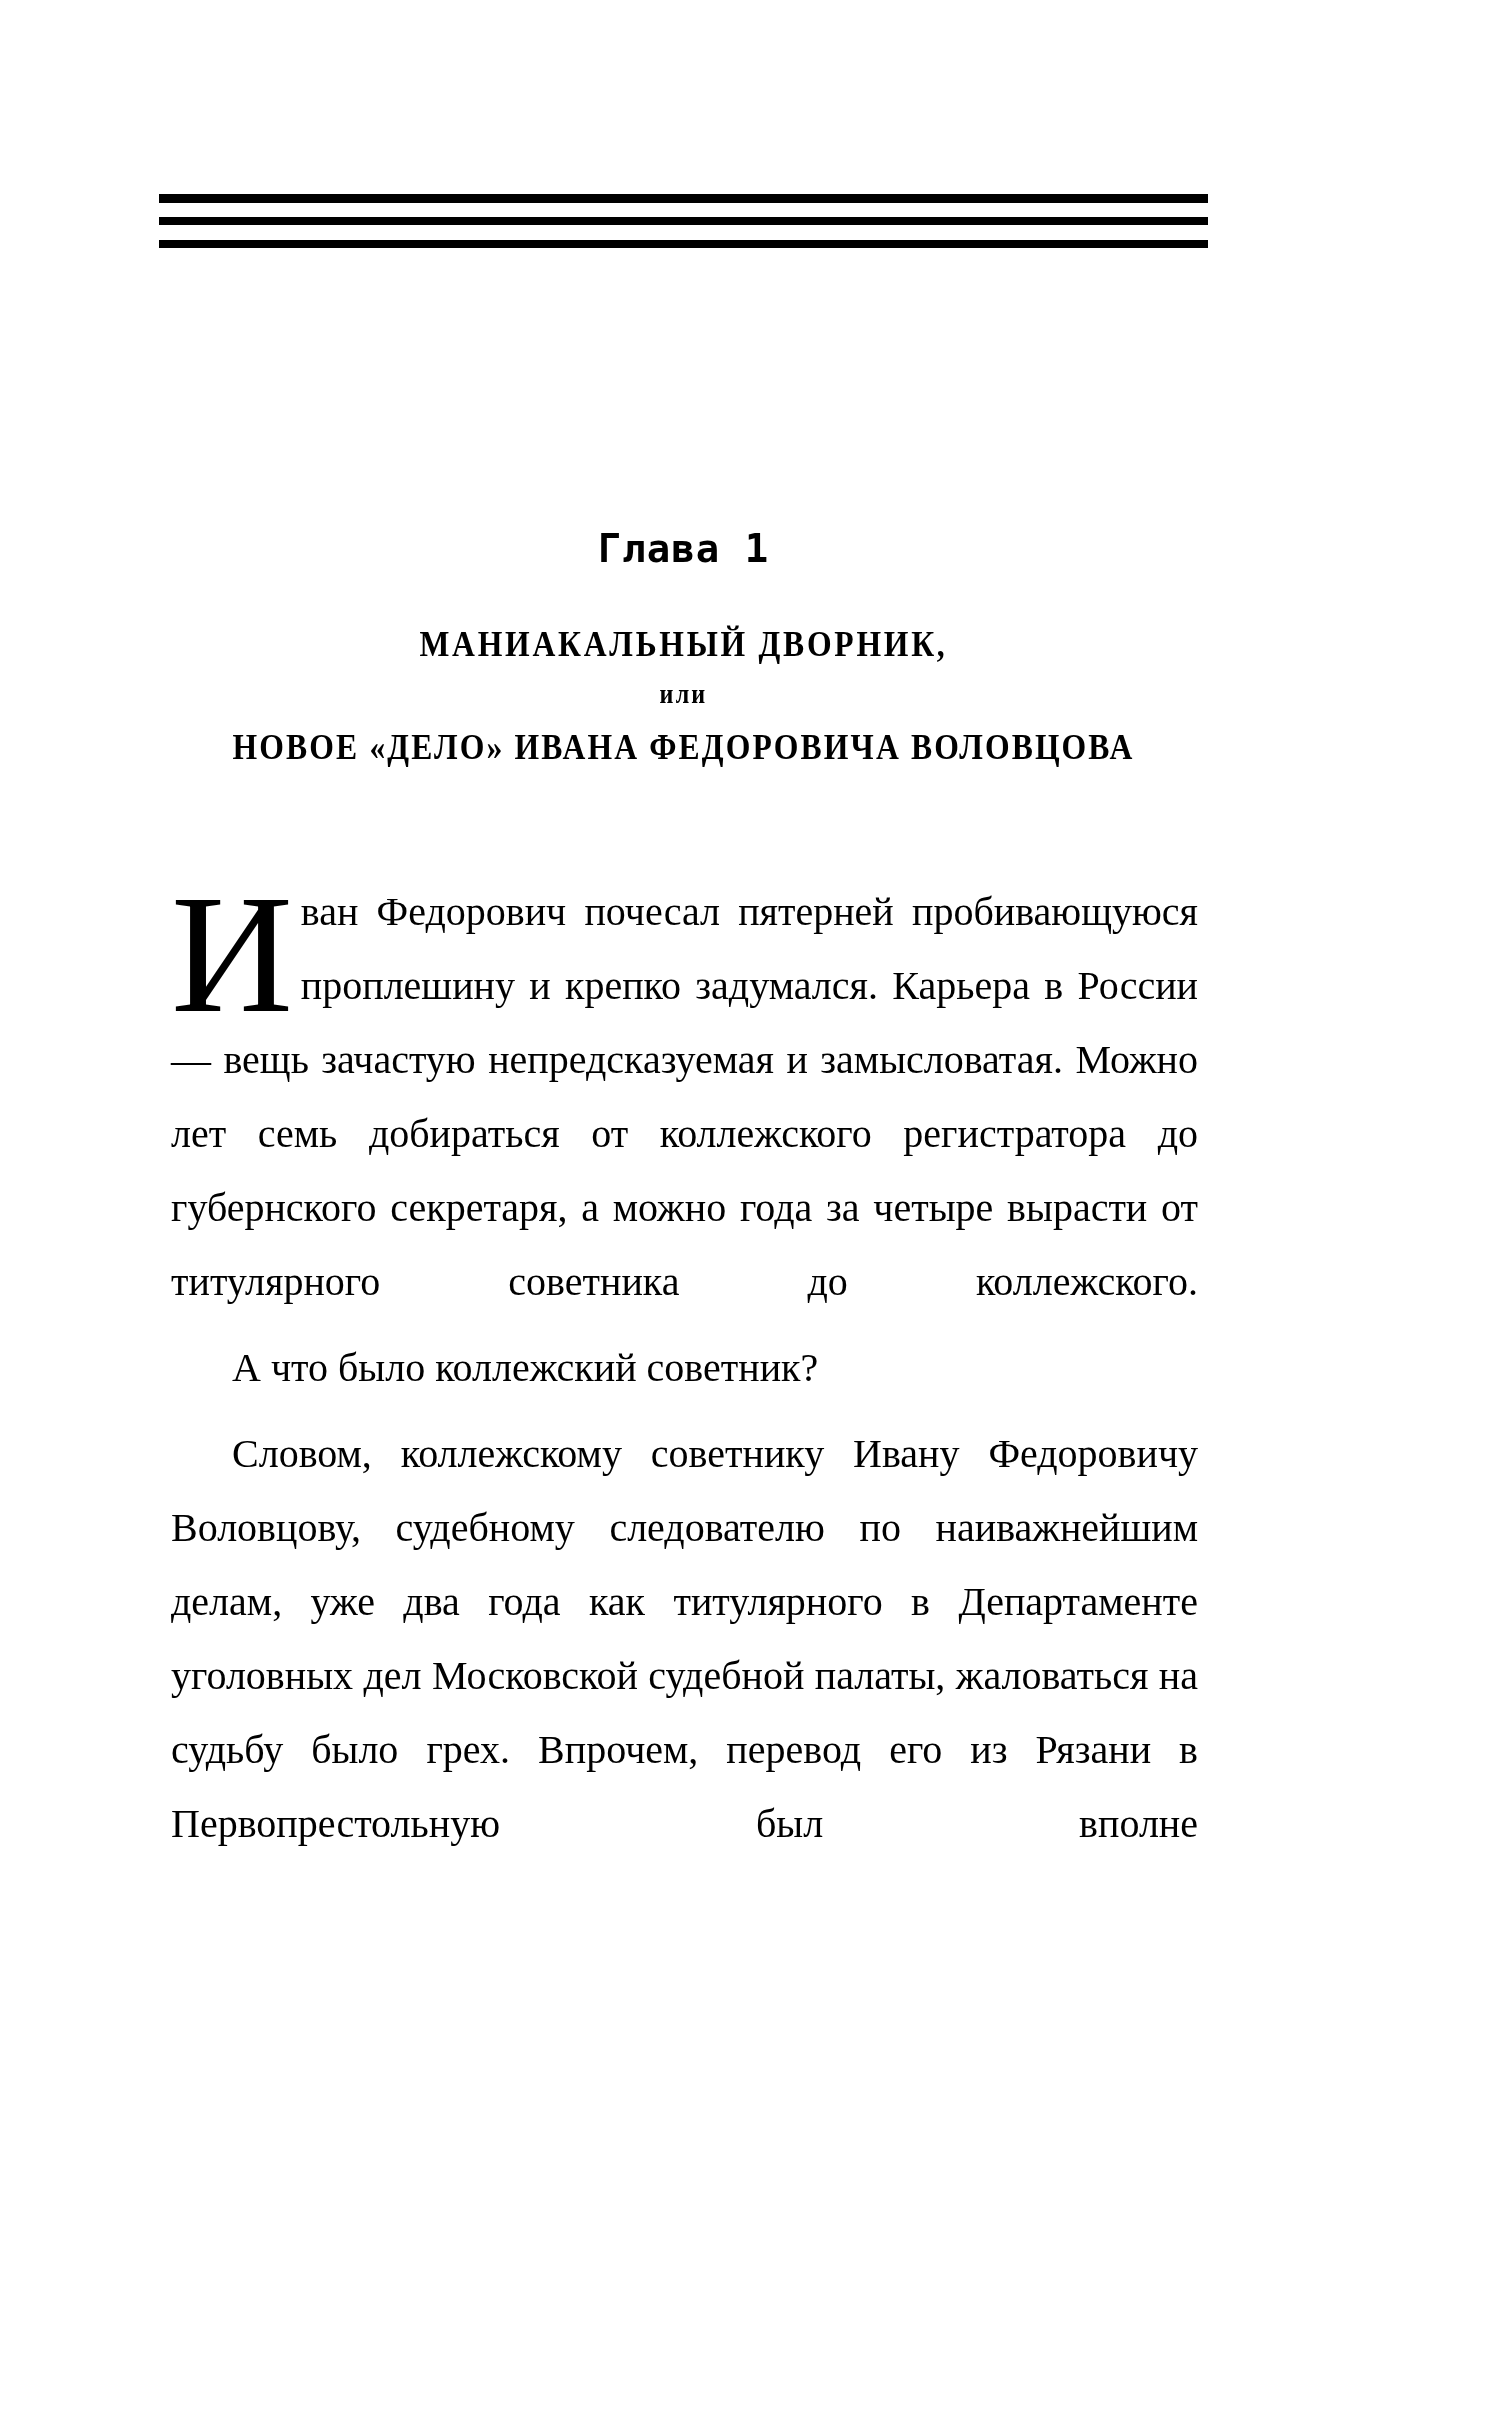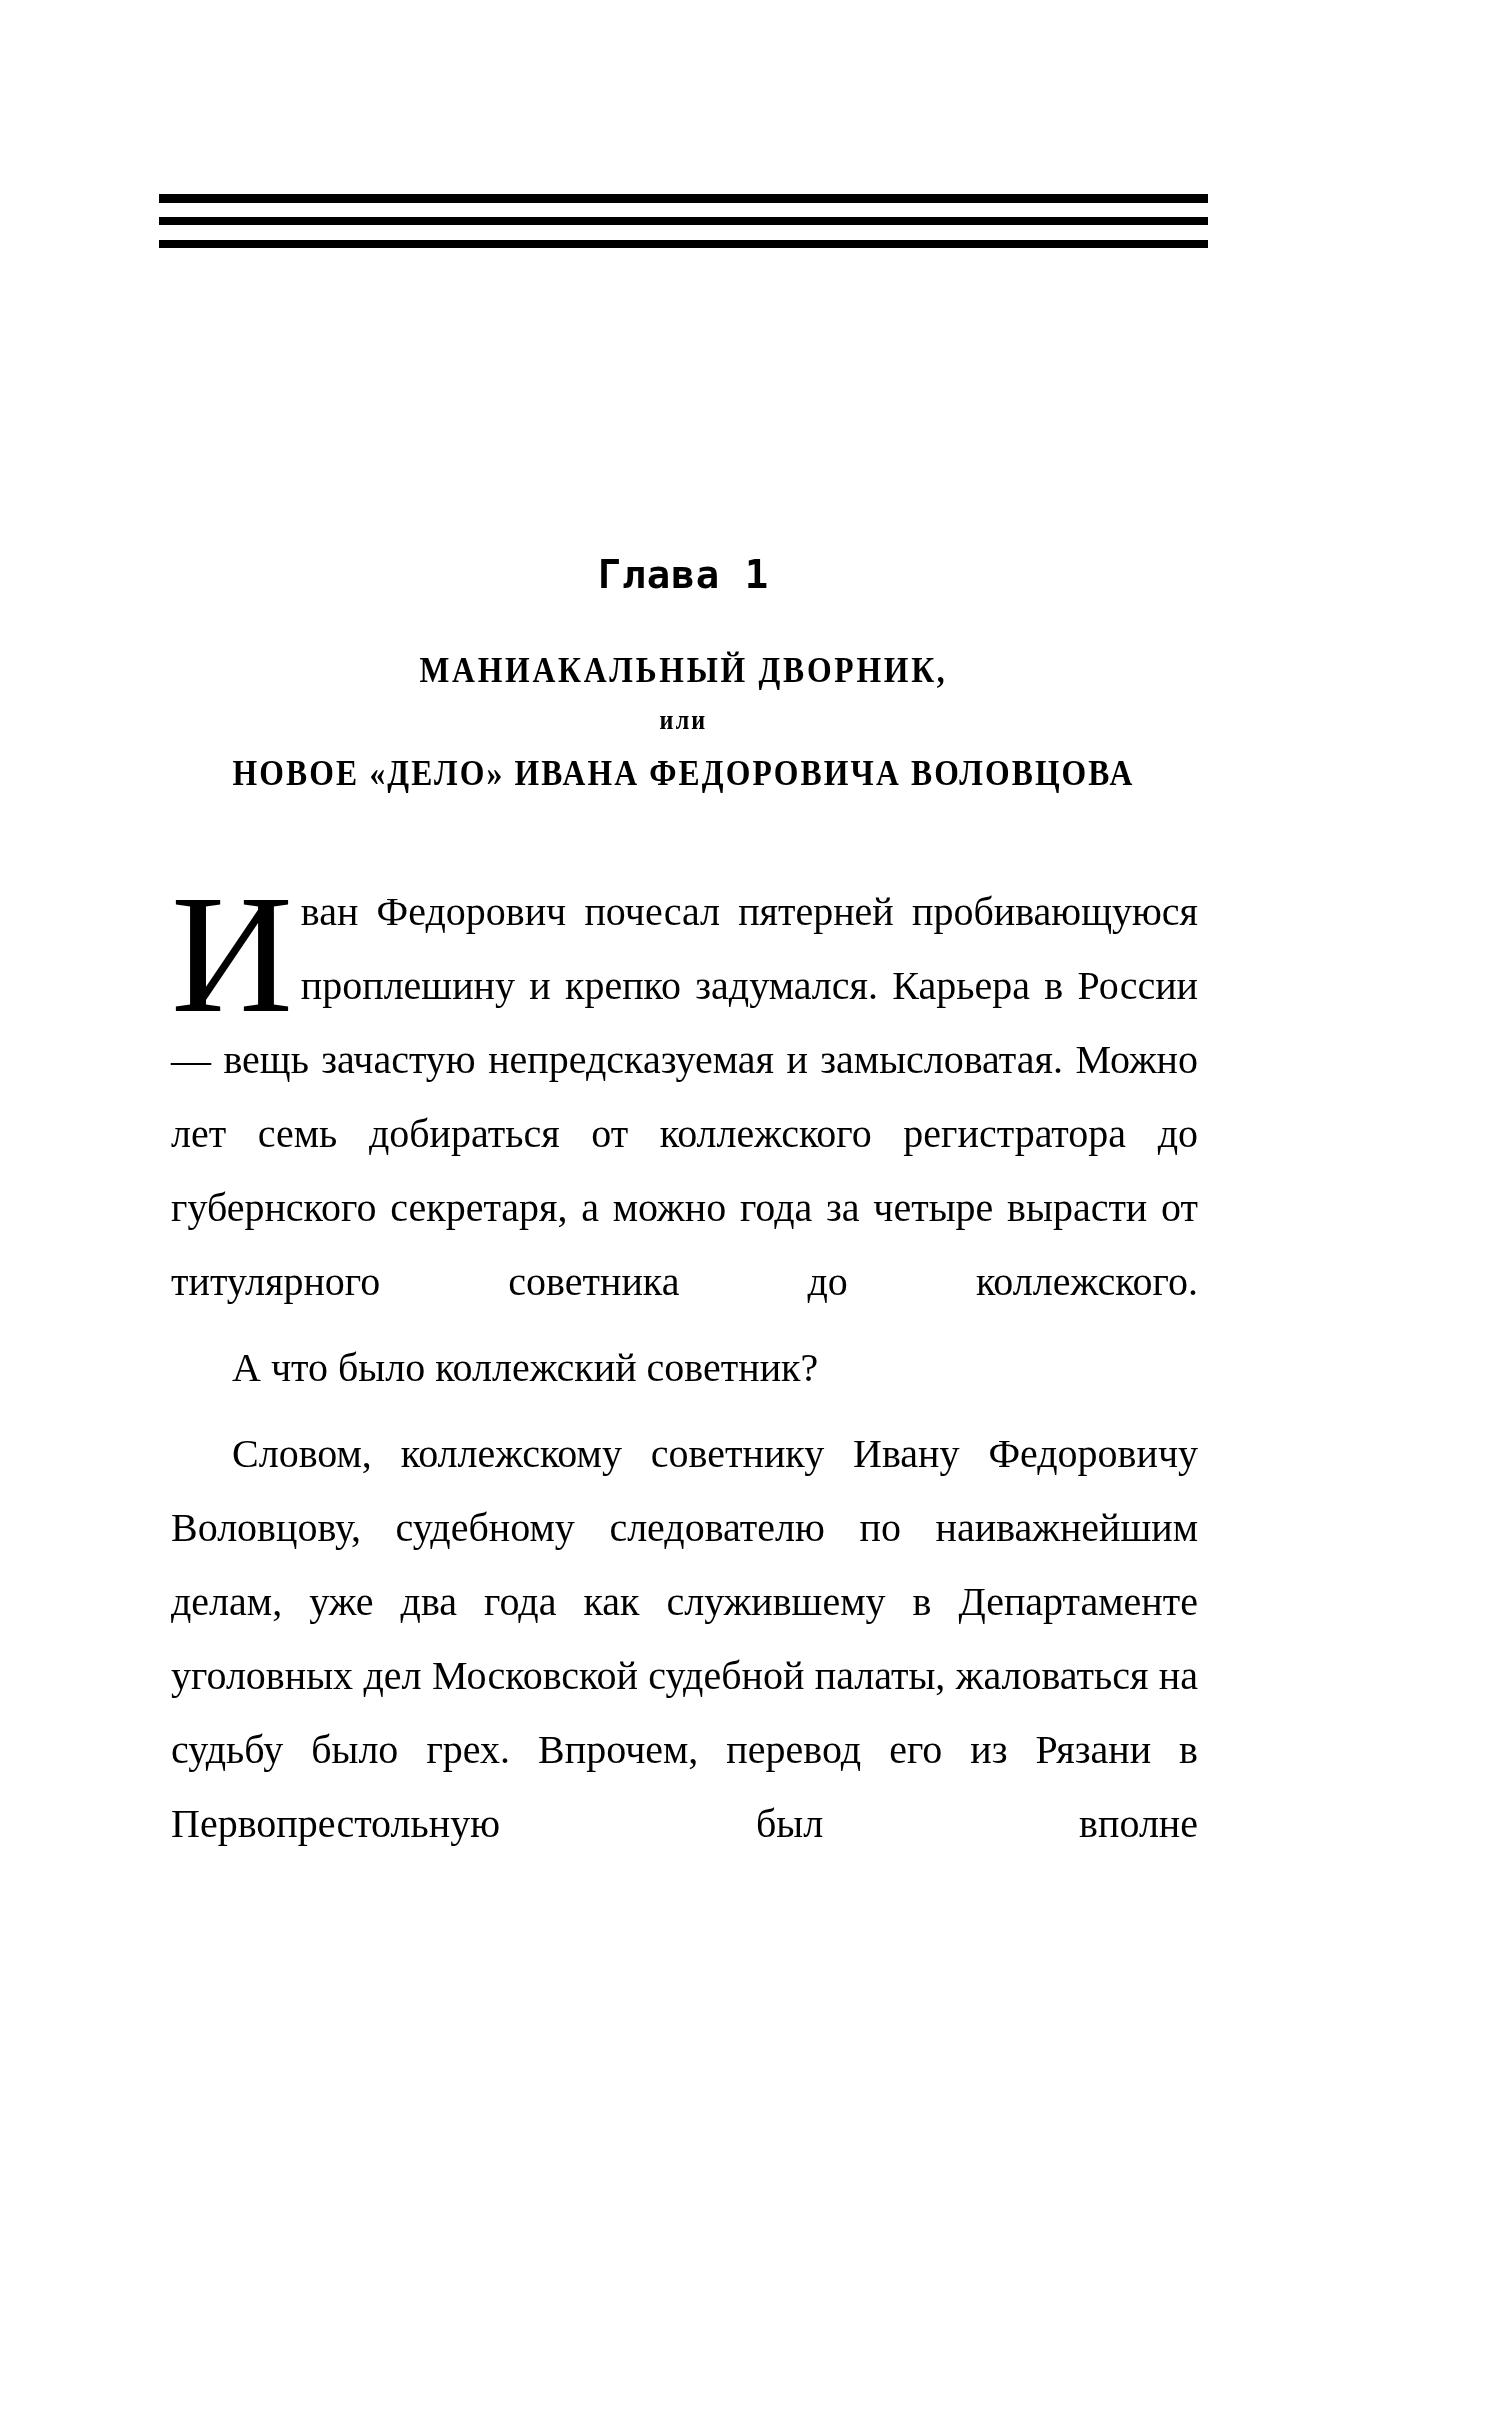--- a/index.html
+++ b/index.html
@@ -34,21 +34,21 @@
   .rules .rule-1 { height: 8.8px; }
   .rules .rule-gap-1 { height: 14.7px; }
   .rules .rule-2 { height: 7.8px; }
   .rules .rule-gap-2 { height: 14.7px; }
   .rules .rule-3 { height: 7.8px; }
 
   
   .heading {
     position: absolute;
     left: 159px;
-    top: 554px;
+    top: 528px;
     width: 1049px;
     text-align: center;
   }
 
   .chapter-number {
     font-family: "DejaVu Sans Mono", "Liberation Mono", monospace;
     font-size: 39px;
     font-weight: 700;
     letter-spacing: 1px;
     line-height: 1.1;
@@ -131,17 +131,17 @@
   <div class="heading">
     <div class="chapter-number">Глава 1</div>
     <div class="chapter-title-line">МАНИАКАЛЬНЫЙ ДВОРНИК,</div>
     <div class="chapter-title-line sub-or">или</div>
     <div class="chapter-title-line line-3">НОВОЕ «ДЕЛО» ИВАНА ФЕДОРОВИЧА ВОЛОВЦОВА</div>
   </div>
 
   <div class="body-text">
     <p class="first force-justify">Иван Федорович почесал пятерней пробивающуюся проплешину и крепко задумался. Карьера в России — вещь зачастую непредсказуемая и замысловатая. Можно лет семь добираться от коллежского регистратора до губернского секретаря, а можно года за четыре вырасти от титулярного советника до коллежского.</p>
     <p>А что было коллежский советник?</p>
-    <p class="force-justify">Словом, коллежскому советнику Ивану Федоровичу Воловцову, судебному следователю по наиважнейшим делам, уже два года как служившему в Департаменте уголовных дел Московской судебной палаты, жаловаться на судьбу было грех. Впрочем, перевод его из Рязани в Первопрестольную был вполне</p>
+    <p class="force-justify">Словом, коллежскому советнику Ивану Федоровичу Воловцову, судебному следователю по наиважнейшим делам, уже два года как титулярного в Департаменте уголовных дел Московской судебной палаты, жаловаться на судьбу было грех. Впрочем, перевод его из Рязани в Первопрестольную был вполне</p>
   </div>
 
 </div>
 
 
 </body></html>

